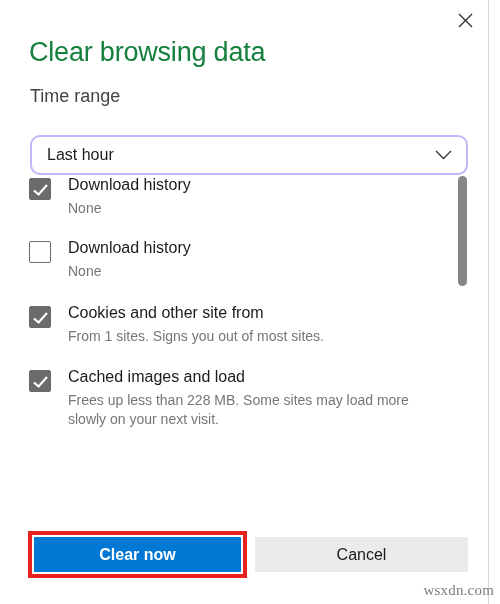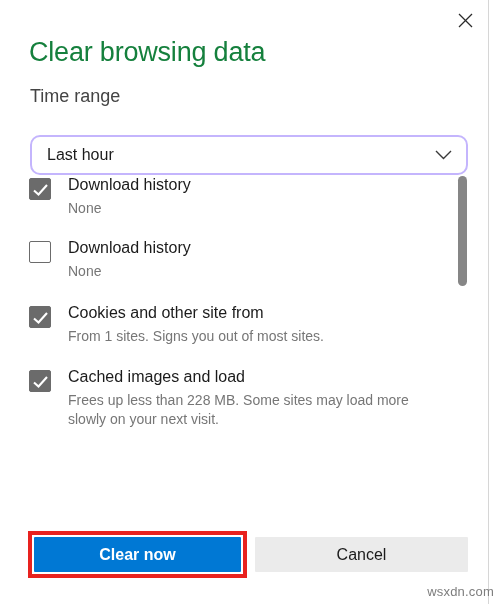--- a/index.html
+++ b/index.html
@@ -227,23 +227,23 @@
     cursor: pointer;
     padding: 0;
     border-radius: 1px;
   }
 
   
   #watermark {
     position: absolute;
     right: 6px;
     bottom: 5px;
-    font-size: 13px;
+    font-size: 15px;
     color: #7d7d7d;
-    font-family: Liberation Sans, sans-serif;
+    font-family: Liberation Serif, serif;
     letter-spacing: 0.2px;
   }
 </style>
 </head>
 <body>
 
 <div id="dialog">
 
   <button id="close-btn" aria-label="Close">
     <svg width="15" height="15" viewBox="0 0 15 15">

